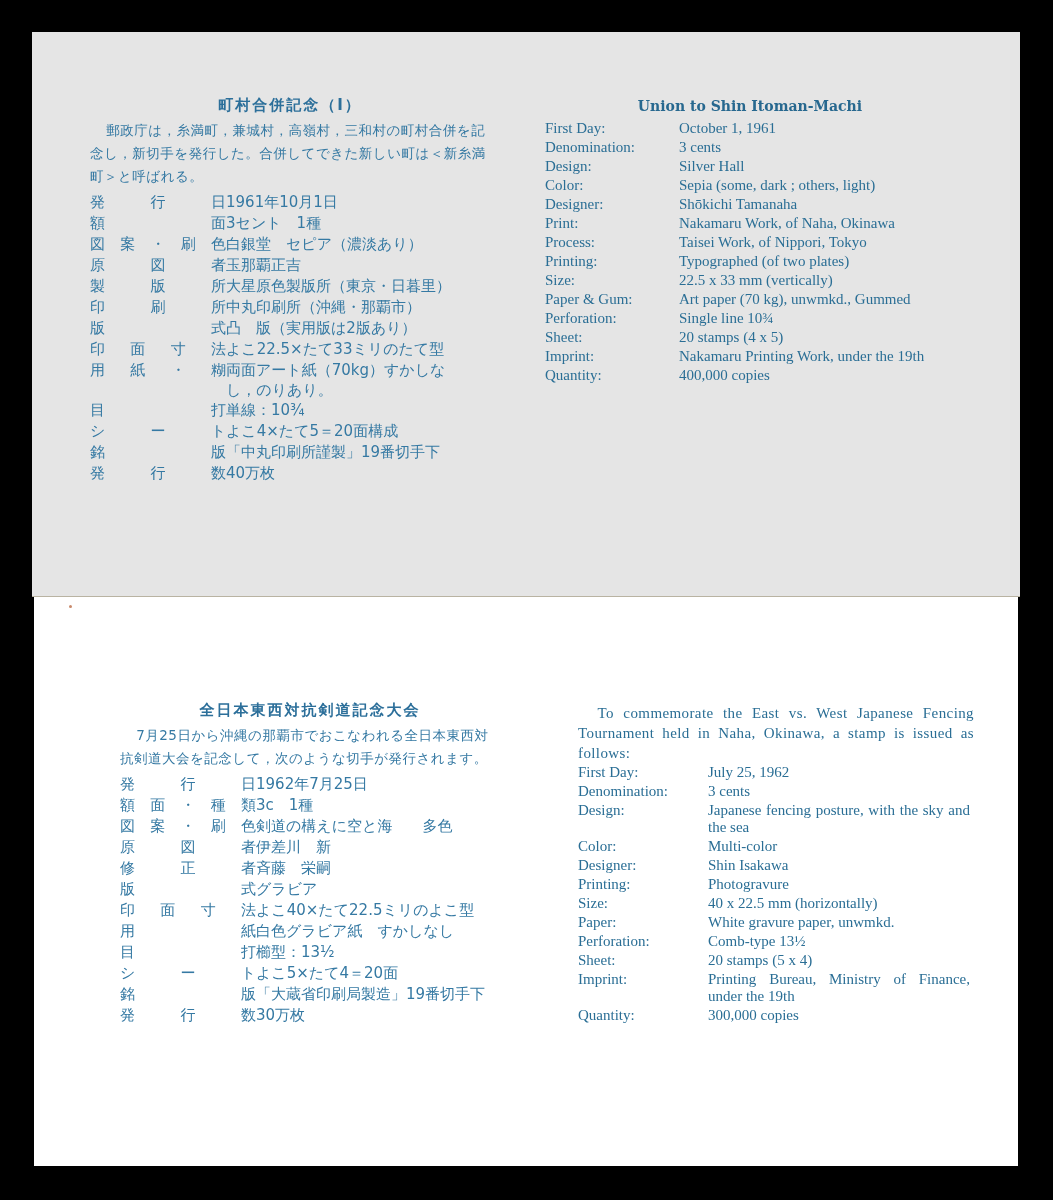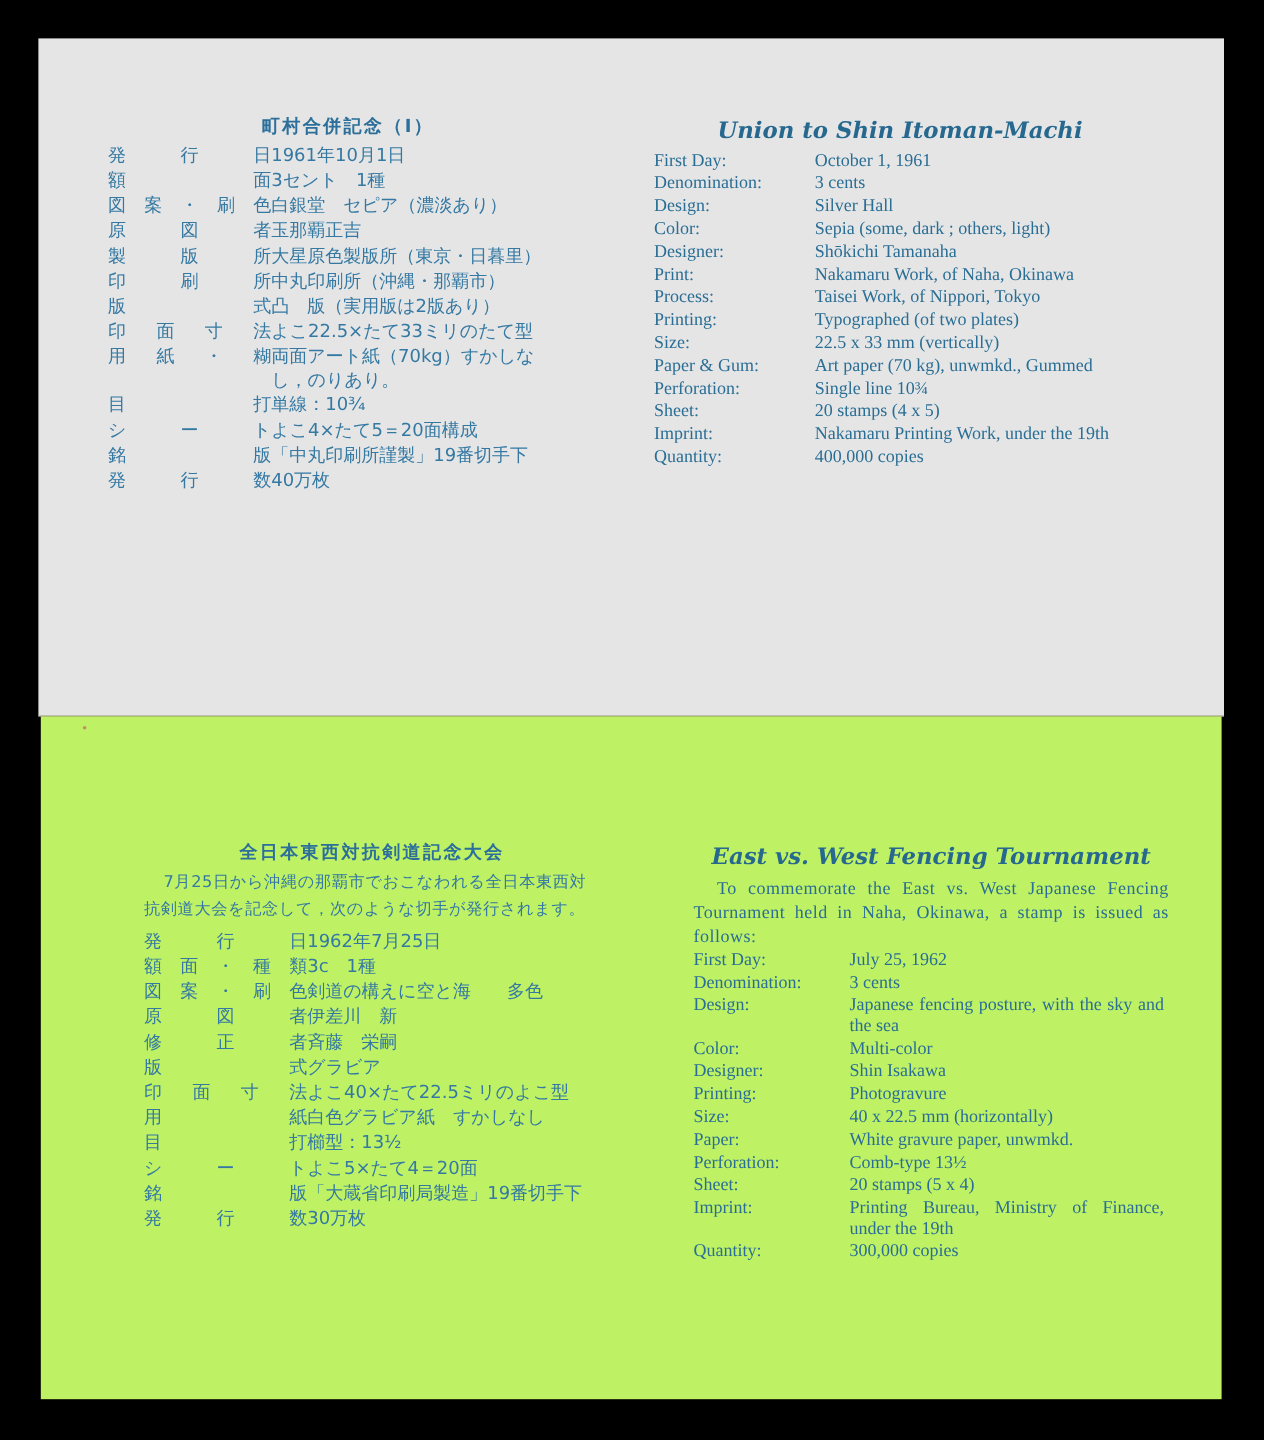--- a/index.html
+++ b/index.html
@@ -19,21 +19,21 @@
       position: absolute;
       box-sizing: border-box;
     }
     .card-1 {
       left: 32px; top: 32px; width: 988px; height: 565px;
       background: #e5e5e5;
       border-bottom: 1px solid #b9b3a2;
     }
     .card-2 {
       left: 34px; top: 597px; width: 984px; height: 569px;
-      background: #bef264;
+      background: #ffffff;
     }
     .speck {
       position: absolute;
       width: 3px; height: 3px; border-radius: 50%;
       background: #c98a6c;
     }
     .col {
       position: absolute;
     }
     .jp {
@@ -70,25 +70,24 @@
       text-align: justify;
       text-align-last: justify;
       padding-right: 0;
     }
     .en {
       color: #2a6e95;
     }
     .en .title {
       font-family: "DejaVu Serif", serif;
       font-weight: bold;
-      font-size: 19px;
+      font-size: 14px;
       text-align: center;
       color: #27688f;
       margin-bottom: 6px;
-      font-style: italic;
     }
     .en .intro {
       font-size: 15px;
       line-height: 20px;
       text-align: justify;
       text-indent: 1.3em;
       letter-spacing: 0.4px;
       word-spacing: 2px;
     }
     .en table {
@@ -105,20 +104,21 @@
     .en td.label { width: 134px; white-space: nowrap; }
     .en td.value { width: 272px; text-align: justify; }
   </style>
 </head>
 <body>
 
 <div class="card card-1">
 
   <div class="col jp" style="left:58px; top:64px; width:400px;">
     <div class="title">町村合併記念（I）</div>
+    <div class="intro">郵政庁は，糸満町，兼城村，高嶺村，三和村の町村合併を記念し，新切手を発行した。合併してできた新しい町は＜新糸満町＞と呼ばれる。</div>
     <table>
       <tbody>
         <tr>
             <td class="label">発行日</td>
             <td class="value">1961年10月1日</td>
           </tr>
         <tr>
             <td class="label">額面</td>
             <td class="value">3セント　1種</td>
           </tr>
@@ -289,21 +289,20 @@
           </tr>
         <tr>
             <td class="label">発行数</td>
             <td class="value">30万枚</td>
           </tr>
       </tbody>
     </table>
   </div>
 
   <div class="col en" style="left:544px; top:106px; width:396px;">
-    <div class="title">East vs. West Fencing Tournament</div>
     <div class="intro">To commemorate the East vs. West Japanese Fencing Tournament held in Naha, Okinawa, a stamp is issued as follows:</div>
     <table>
       <tbody>
         <tr>
             <td class="label" style="width:130px;">First Day:</td>
             <td class="value" style="width:262px;">July 25, 1962</td>
           </tr>
         <tr>
             <td class="label" style="width:130px;">Denomination:</td>
             <td class="value" style="width:262px;">3 cents</td>

